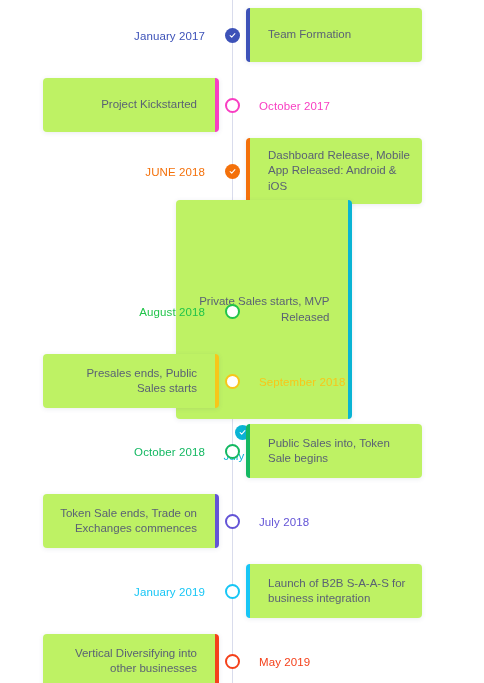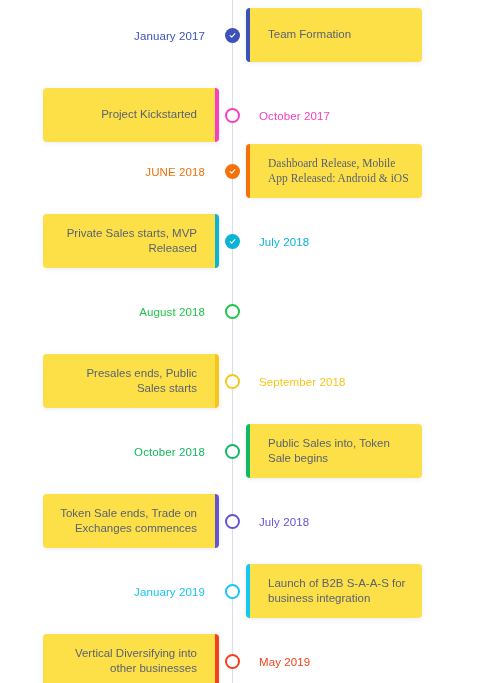--- a/index.html
+++ b/index.html
@@ -83,21 +83,21 @@
   .date-label {
     font-size: 11.5px;
     letter-spacing: 0.1px;
     white-space: nowrap;
     line-height: 15px;
   }
 
   
   .card {
     position: relative;
-    background: #fde047;
+    background: #bef264;
     border-radius: 4px;
     box-shadow: 0 1px 5px rgba(60, 70, 120, 0.11);
     min-height: 54px;
     display: flex;
     align-items: center;
   }
   .row.right .card {
     width: 176px;
     padding: 10px 12px 10px 18px;
     border-left: 4px solid #3d52b8;
@@ -155,47 +155,47 @@
               <path d="M1.6 5.2 L3.9 7.4 L8.4 2.4" fill="none" stroke="#ffffff" stroke-width="1.5" stroke-linecap="round" stroke-linejoin="round"></path>
             </svg>
           </div>
         </div>
         <div class="card-col">
           <div class="card" style="border-left-color: rgb(61, 82, 184);">
             <div class="card-text">Team Formation</div>
           </div>
         </div>
       </div>
-      <div class="row left" style="top: 84px;">
+      <div class="row left" style="top: 74px;">
         <div class="card-col">
           <div class="card" style="border-right-color: rgb(248, 62, 194);">
             <div class="card-text">Project Kickstarted</div>
           </div>
         </div>
         <div class="marker-col">
           <div class="marker hollow" style="border-color: rgb(248, 62, 194);"></div>
         </div>
         <div class="date-col"><span class="date-label" style="color: rgb(248, 62, 194);">October 2017</span></div>
       </div>
       <div class="row right" style="top: 140px;">
         <div class="date-col"><span class="date-label" style="color: rgb(244, 113, 11);">JUNE 2018</span></div>
         <div class="marker-col">
           <div class="marker filled" style="background: rgb(244, 113, 11);">
             <svg class="tick" viewBox="0 0 10 10" aria-hidden="true">
               <path d="M1.6 5.2 L3.9 7.4 L8.4 2.4" fill="none" stroke="#ffffff" stroke-width="1.5" stroke-linecap="round" stroke-linejoin="round"></path>
             </svg>
           </div>
         </div>
         <div class="card-col">
-          <div class="card" style="border-left-color: rgb(244, 113, 11); font-family: Liberation Serif, serif;">
+          <div class="card" style="border-left-color: rgb(244, 113, 11);">
             <div class="card-text">Dashboard Release, Mobile App Released: Android &amp; iOS</div>
           </div>
         </div>
       </div>
-      <div class="row left" style="top: 210px;">
+      <div class="row left" style="top: 200px; flex-direction: column;">
         <div class="card-col">
           <div class="card" style="border-right-color: rgb(10, 180, 212);">
             <div class="card-text">Private Sales starts, MVP Released</div>
           </div>
         </div>
         <div class="marker-col">
           <div class="marker filled" style="background: rgb(10, 180, 212);">
             <svg class="tick" viewBox="0 0 10 10" aria-hidden="true">
               <path d="M1.6 5.2 L3.9 7.4 L8.4 2.4" fill="none" stroke="#ffffff" stroke-width="1.5" stroke-linecap="round" stroke-linejoin="round"></path>
             </svg>

